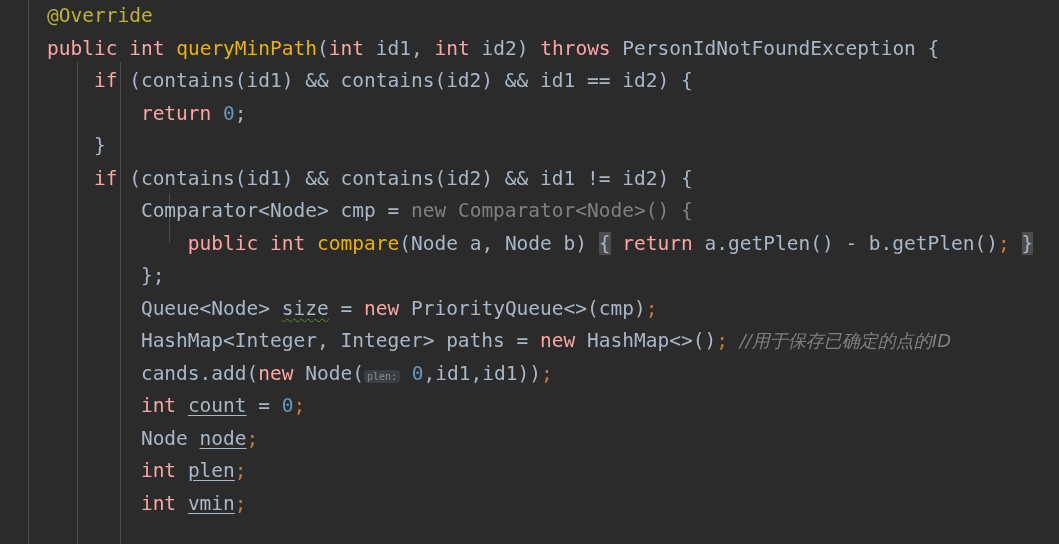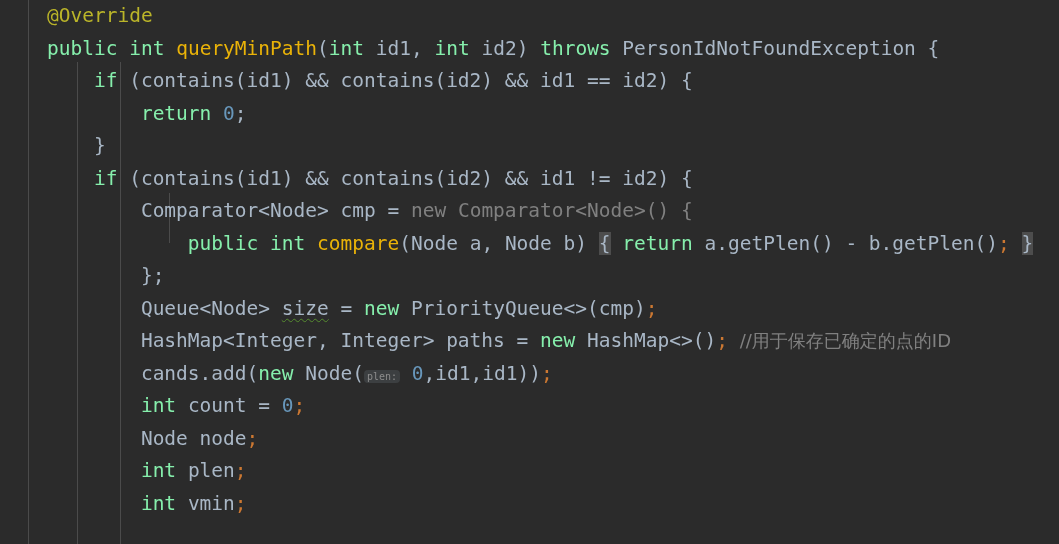--- a/index.html
+++ b/index.html
@@ -45,51 +45,52 @@
   .line {
     height: 32.5px;
     line-height: 32.5px;
     white-space: pre;
     font-size: 19.5px;
     letter-spacing: 0px;
     color: #a9b7c6;
   }
 
   
-  .kw      { color: #86efac; }            
+  .kw      { color: #fca5a5; }            
   .anno    { color: #bbb529; }            
   .meth    { color: #eab308; }            
   .num     { color: #6897bb; }            
   .field   { color: #9876aa; }            
   .plain   { color: #a9b7c6; }            
   .dim     { color: #808080; }            
   .comment { color: #808080; }            
   .sep     { color: #cc7832; }            
 
   .warn-underline {
+    text-decoration: underline;
     text-decoration-color: #a9b7c6;
     text-underline-offset: 3px;
   }
   .typo {
     text-decoration: underline wavy #558b2f;
     text-underline-offset: 3px;
     text-decoration-thickness: 1px;
   }
   .brace-hl {
     background: #3b514d;
     background: #4d4d4d;
   }
   .param-hint {
     background: #3c3f41;
     color: #8c8c8c;
     border-radius: 4px;
     font-size: 10px;
     padding: 1px 3px;
   }
-  .cjk { font-family: "DejaVu Sans", "Liberation Sans", sans-serif; font-size: 18px; }
+  .cjk { font-family: "DejaVu Sans", "Liberation Sans", sans-serif; font-size: 18px; font-style: italic; }
 </style>
 </head>
 <body>
 
 <div id="editor">
 
   <div class="indent-guide ig-1"></div>
   <div class="indent-guide ig-2"></div>
   <div class="indent-guide ig-3"></div>
   <div class="indent-guide ig-4"></div>

